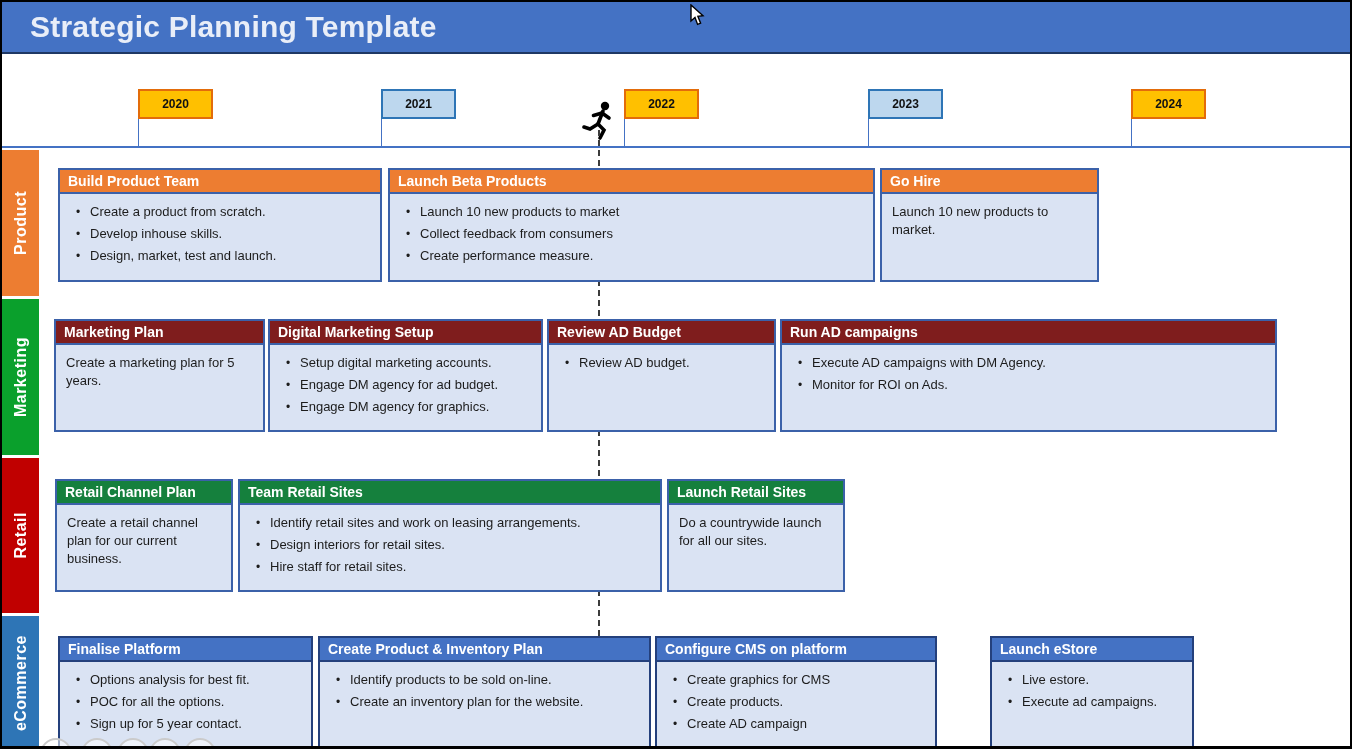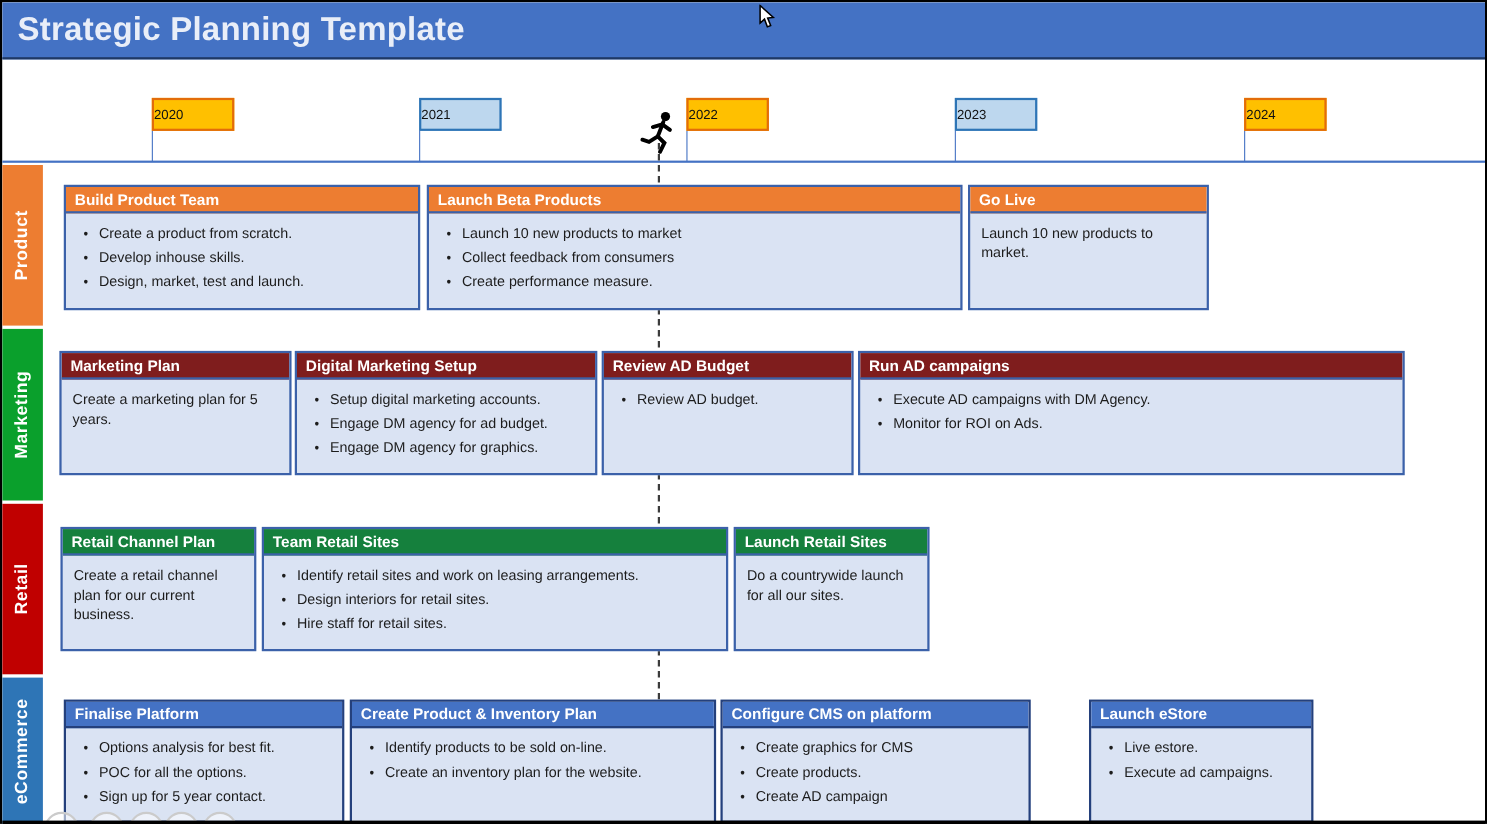--- a/index.html
+++ b/index.html
@@ -9,30 +9,30 @@
     border-top:2px solid #000;border-left:2px solid #000;border-right:2px solid #000;
     box-sizing:border-box;
   }
   
   #title-bar{
     position:absolute;left:0;top:0;width:100%;height:52px;background:#4472C4;
     border-bottom:2px solid #1F3864;box-sizing:border-box;
     display:flex;align-items:center;
   }
   #title-bar .title-text{
-    color:#E9EEF8;font-size:30px;font-weight:bold;padding-left:14px;letter-spacing:0.2px;
+    color:#E9EEF8;font-size:30px;font-weight:bold;padding-left:28px;letter-spacing:0.2px;
   }
   
   .timeline-hline{
     position:absolute;left:0;top:144px;width:100%;height:0;border-top:2px solid #4472C4;
   }
   .year-box{
     position:absolute;top:87px;width:75px;height:30px;box-sizing:border-box;
-    display:flex;align-items:center;
-    font-size:12px;font-weight:normal;color:#111;
+    display:flex;align-items:center;justify-content:center;
+    font-size:12px;font-weight:bold;color:#111;
   }
   .year-gold{background:#FFC000;border:2px solid #E36C0A;}
   .year-blue{background:#BDD7EE;border:2px solid #2E75B6;}
   .year-drop{
     position:absolute;top:117px;height:28px;width:0;border-left:1.5px solid #4472C4;
   }
   #runner{position:absolute;left:580px;top:98px;}
   #dashed-line{
     position:absolute;left:596px;top:128px;height:616px;width:0;
     border-left:2px dashed #3C3C3C;
@@ -168,21 +168,21 @@
           <span class="bullet-text">Collect feedback from consumers</span>
         </div>
       <div class="bullet-row">
           <span class="bullet-dot">•</span>
           <span class="bullet-text">Create performance measure.</span>
         </div>
     </div>
   </div>
 
   <div class="card lane-product" style="left:878px;top:166px;width:219px;height:114px">
-    <div class="card-header">Go Live</div>
+    <div class="card-header">Go Hire</div>
     <div class="card-body">
       <div class="plain-text">Launch 10 new products to market.</div>
     </div>
   </div>
 
   <div class="card lane-marketing" style="left:52px;top:317px;width:211px;height:113px">
     <div class="card-header">Marketing Plan</div>
     <div class="card-body">
       <div class="plain-text">Create a marketing plan for 5 years.</div>
     </div>

